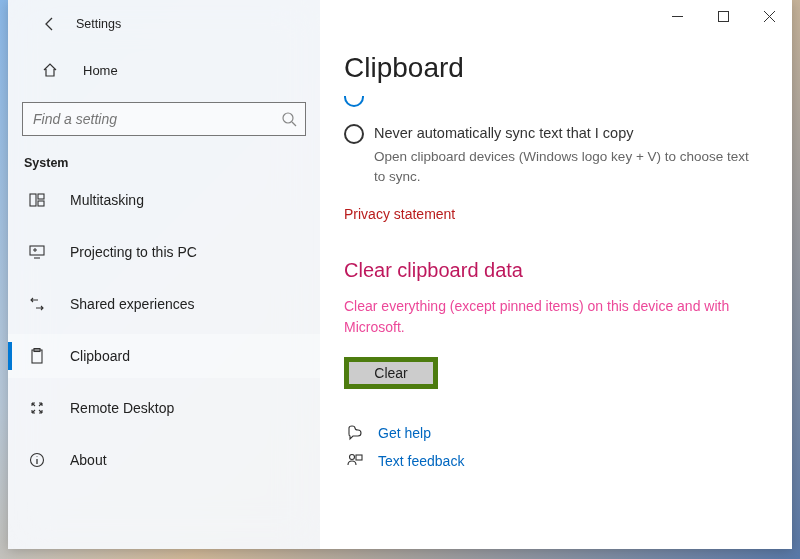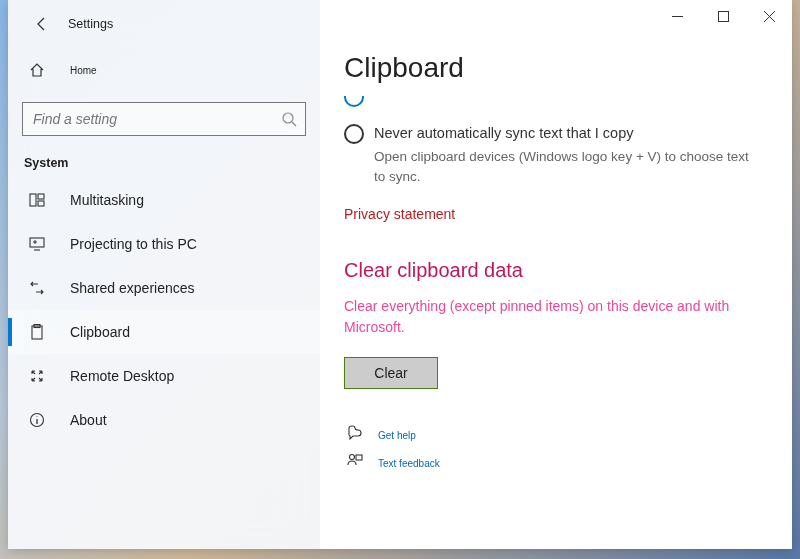--- a/index.html
+++ b/index.html
@@ -22,36 +22,36 @@
       background: rgba(236,240,246,0.55);
       backdrop-filter: blur(20px);
       display: flex;
       flex-direction: column;
       padding-top: 6px;
     }
     .titlebar-left {
       display: flex;
       align-items: center;
       height: 36px;
-      padding-left: 16px;
+      padding-left: 24px;
       color: #222;
       font-size: 12.5px;
     }
     .back-btn {
       width: 36px; height: 36px;
       display: flex; align-items: center; justify-content: center;
       cursor: pointer;
     }
     .back-btn svg { width: 16px; height: 16px; }
     .titlebar-left .app-title { margin-left: 8px; }
     .home-row {
       display: flex; align-items: center;
       height: 44px;
-      padding-left: 18px;
-      font-size: 10px;
+      padding-left: 31px;
+      font-size: 13px;
       color: #222;
       cursor: pointer;
       margin-top: 6px;
     }
     .home-row .icon { width: 22px; display:flex; align-items:center; justify-content:center; margin-right: 22px;}
     .home-row .icon svg { width: 16px; height: 16px; }
     .search-box {
       margin: 10px 14px 12px 14px;
       height: 34px;
       border: 1px solid #777;
@@ -71,20 +71,21 @@
     .search-box .search-ico { width:16px; height:16px; opacity:0.7; }
     .section-label {
       font-size: 12.5px;
       font-weight: 600;
       color: #222;
       margin: 8px 0 2px 16px;
     }
     .nav {
       display: flex; flex-direction: column;
       margin-top: 6px;
+      gap: 8px;
     }
     .nav-item {
       height: 44px;
       display: flex; align-items: center;
       padding-left: 18px;
       font-size: 14px;
       color: #222;
       cursor: pointer;
       position: relative;
     }
@@ -183,34 +184,34 @@
     .section-desc {
       font-size: 14px;
       color: #ec4899;
       max-width: 420px;
       line-height: 1.45;
     }
     .btn {
       margin-top: 20px;
       width: 94px; height: 32px;
       background: #ccc;
-      border: 1px solid #4d7c0f;
+      border: 5px solid #4d7c0f;
       font-size: 14px;
       cursor: pointer;
       color: #222;
     }
     .help-links {
       margin-top: 36px;
       display: flex; flex-direction: column;
       gap: 12px;
     }
     .help-row {
       display:flex; align-items:flex-end;
       color: #0067c0;
-      font-size: 10px;
+      font-size: 14px;
       cursor: pointer;
     }
     .help-row .hicon {
       width: 22px; display:flex; align-items:center; justify-content:center;
       margin-right: 12px;
       color: #333;
     }
     .help-row .hicon svg { width:16px; height:16px; }
   </style>
 </head>

